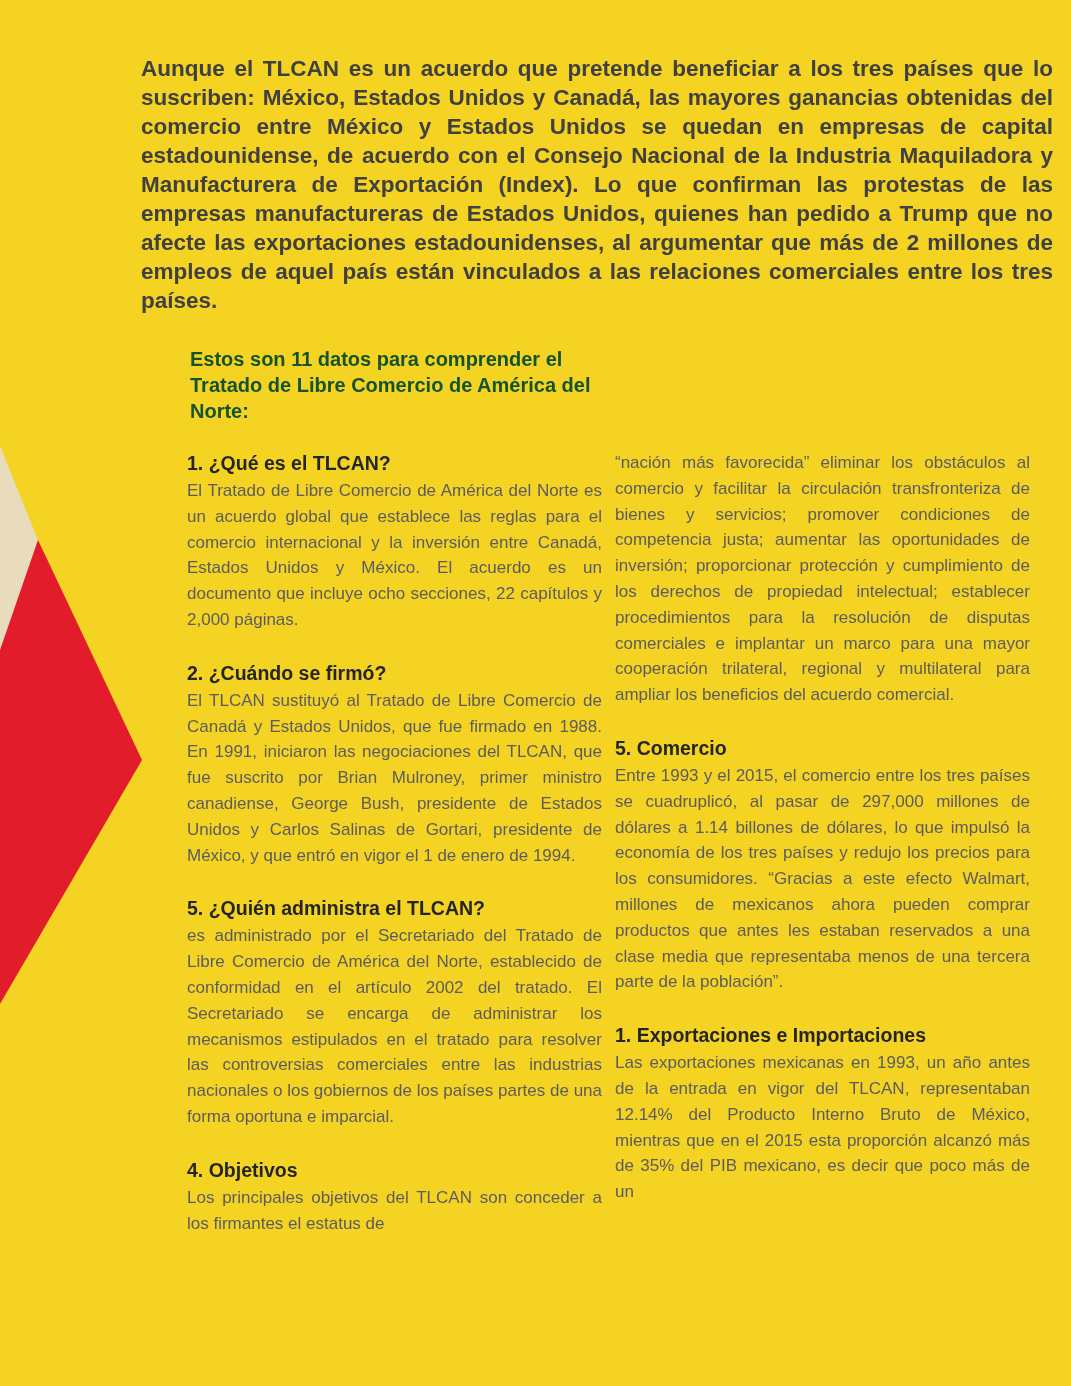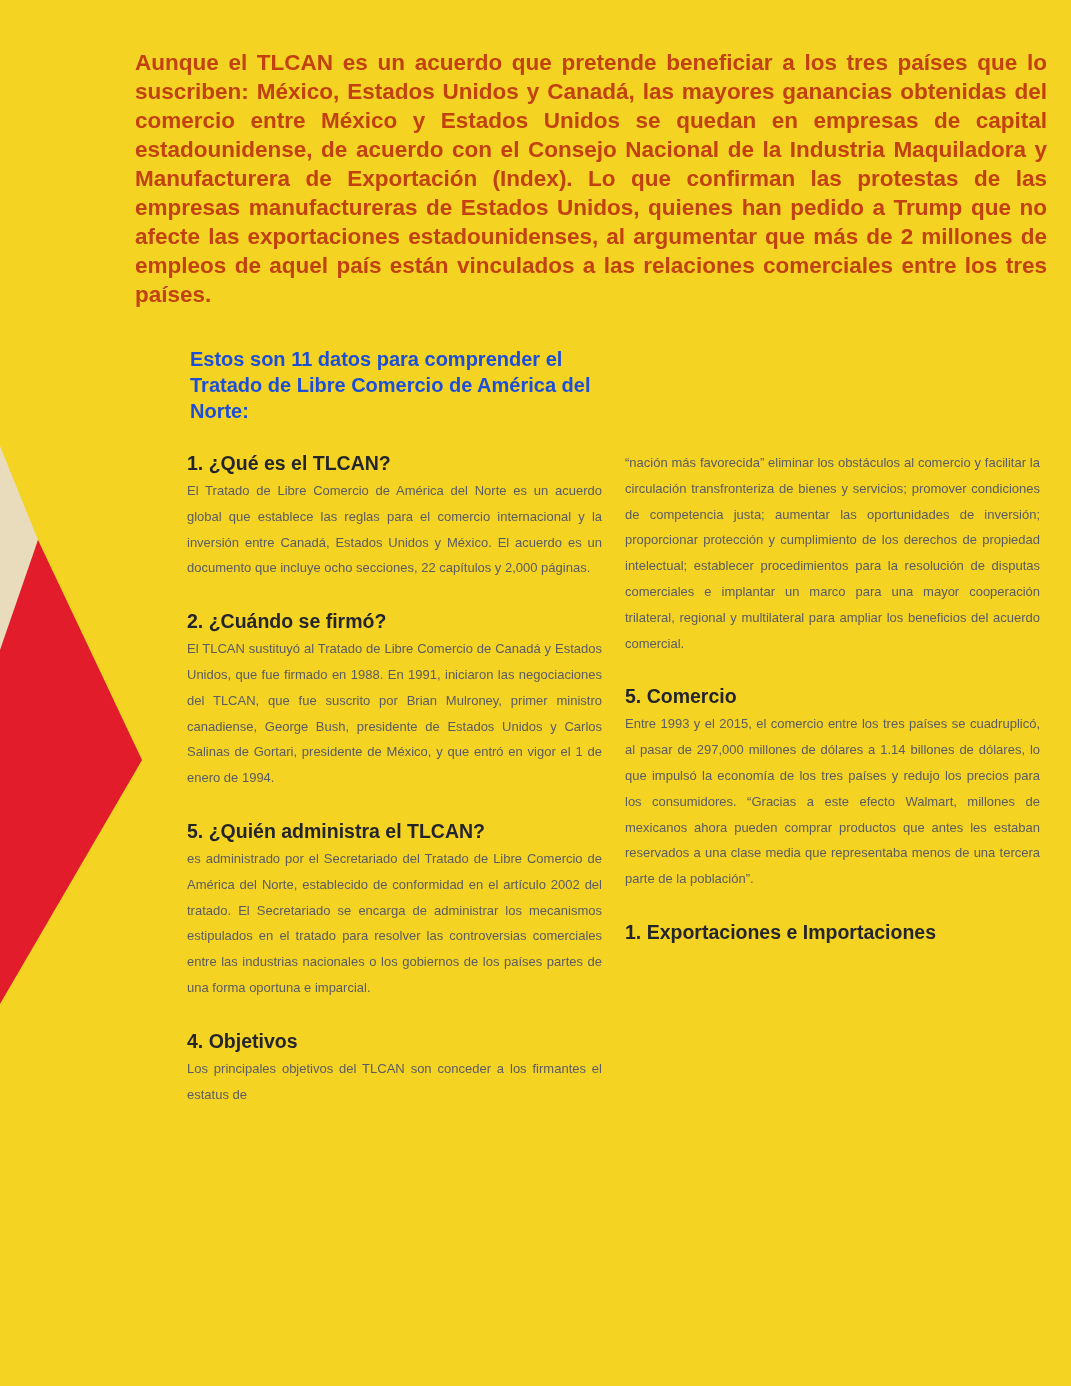--- a/index.html
+++ b/index.html
@@ -23,63 +23,63 @@
     pointer-events: none;
   }
   .intro {
     position: absolute;
     left: 127px;
     top: 40px;
     width: 912px;
     font-size: 22.5px;
     font-weight: bold;
     line-height: 29px;
-    color: #c2410c;
+    color: #404040;
     text-align: justify;
-    margin: 8px;
+    margin: 14px;
   }
   .subheading {
     position: absolute;
     left: 190px;
     top: 346px;
     width: 440px;
     font-size: 20px;
     font-weight: bold;
     line-height: 26px;
-    color: #1d4ed8;
+    color: #14532d;
     margin: 0;
   }
   .columns {
     position: absolute;
     left: 187px;
     top: 450px;
     width: 853px;
     display: flex;
-    gap: 23px;
+    gap: 13px;
   }
   .column {
     width: 415px;
     flex: 0 0 415px;
   }
   .section {
     margin: 0 0 27px 0;
   }
   .section h3 {
     margin: 0 0 1px 0;
     font-size: 19.5px;
     line-height: 27px;
     font-weight: bold;
     color: #242528;
   }
   .section h3:empty {
     display: none;
   }
   .section p {
     margin: 0;
-    font-size: 13px;
+    font-size: 17px;
     line-height: 25.8px;
     color: #5b5c60;
     text-align: justify;
   }
 </style>
 </head>
 <body>
 
 <svg class="flag" viewBox="0 0 1071 1386">
   <polygon points="0,446 38,540 0,656" fill="#e9dcbd"></polygon>
@@ -115,16 +115,17 @@
     <div class="section">
 
       <p>“nación más favorecida” eliminar los obstáculos al comercio y facilitar la circulación transfronteriza de bienes y servicios; promover condiciones de competencia justa; aumentar las oportunidades de inversión; proporcionar protección y cumplimiento de los derechos de propiedad intelectual; establecer procedimientos para la resolución de disputas comerciales e implantar un marco para una mayor cooperación trilateral, regional y multilateral para ampliar los beneficios del acuerdo comercial.</p>
     </div>
     <div class="section">
       <h3>5. Comercio</h3>
       <p>Entre 1993 y el 2015, el comercio entre los tres países se cuadruplicó, al pasar de 297,000 millones de dólares a 1.14 billones de dólares, lo que impulsó la economía de los tres países y redujo los precios para los consumidores. “Gracias a este efecto Walmart, millones de mexicanos ahora pueden comprar productos que antes les estaban reservados a una clase media que representaba menos de una tercera parte de la población”.</p>
     </div>
     <div class="section">
       <h3>1. Exportaciones e Importaciones</h3>
+      <p>Las exportaciones mexicanas en 1993, un año antes de la entrada en vigor del TLCAN, representaban 12.14% del Producto Interno Bruto de México, mientras que en el 2015 esta proporción alcanzó más de 35% del PIB mexicano, es decir que poco más de un</p>
     </div>
   </div>
 
 </div>
 
 </body></html>

